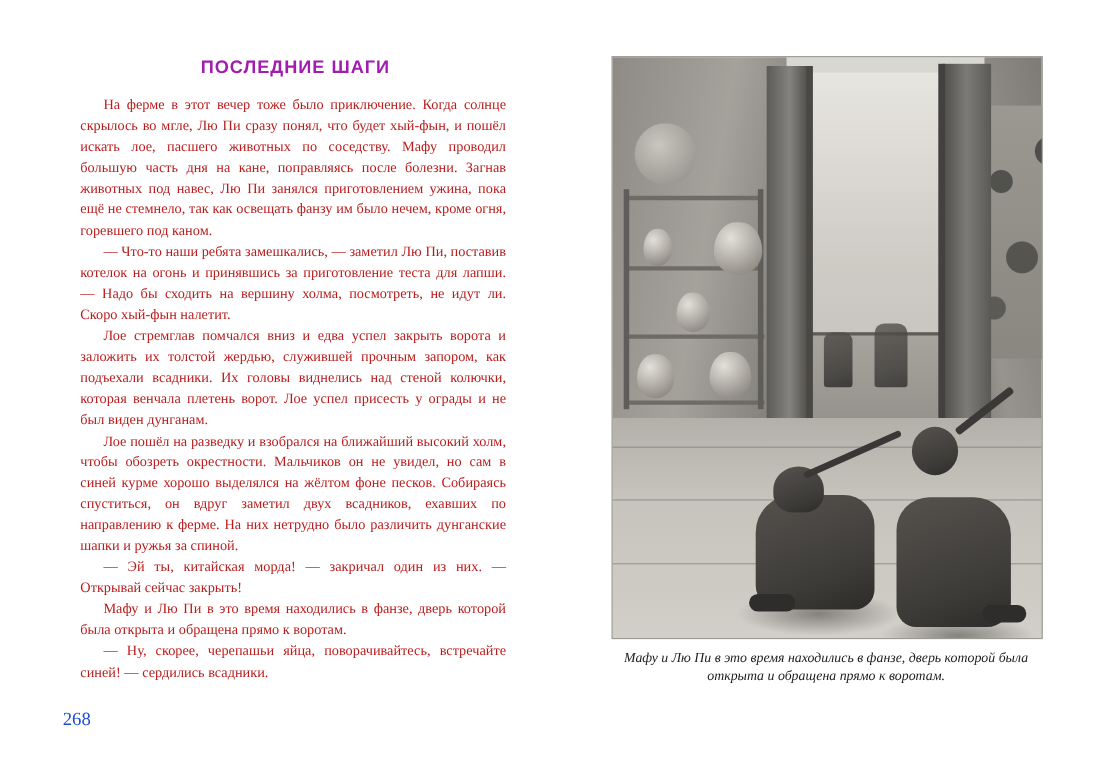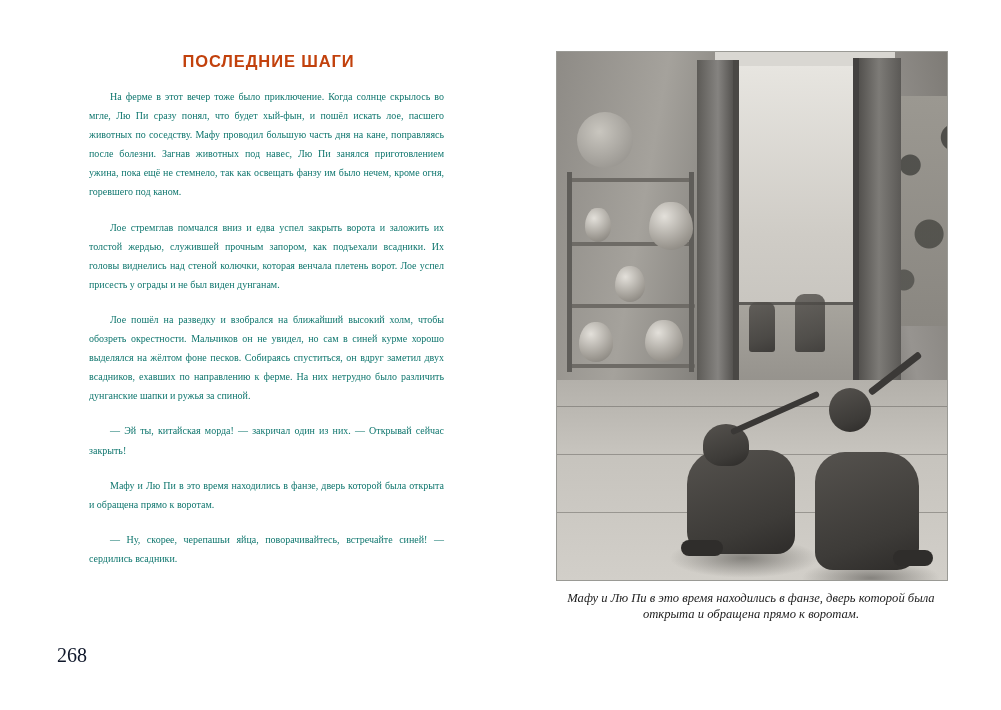--- a/index.html
+++ b/index.html
@@ -22,44 +22,44 @@
     left: 73px;
     top: 52px;
     width: 387px;
   }
   .chapter-title {
     font-family: "Liberation Sans", sans-serif;
     font-weight: bold;
     font-size: 16.5px;
     letter-spacing: 0.9px;
     text-align: center;
-    color: #c2410c;
+    color: #a21caf;
     margin: 0 0 14px 0;
     padding-left: 4px;
   }
   .body-text p {
-    margin: 16px;
-    font-size: 10px;
+    margin: 0;
+    font-size: 13px;
     line-height: 19.1px;
     text-align: justify;
     text-indent: 21px;
-    color: #0f766e;
+    color: #b91c1c;
     hyphens: manual;
   }
   .body-text p.dash-start {
     text-indent: 21px;
   }
 
   
   .page-number {
     position: absolute;
     left: 57px;
     top: 644px;
-    font-size: 20px;
-    color: #0f172a;
+    font-size: 17px;
+    color: #1d4ed8;
     font-family: "Liberation Serif", serif;
   }
 
   
   .illustration-block {
     position: absolute;
     left: 556px;
     top: 51px;
     width: 390px;
   }
@@ -163,20 +163,21 @@
 </style>
 </head>
 <body>
 
 <div class="page">
 
   <div class="text-column">
     <h1 class="chapter-title">ПОСЛЕДНИЕ ШАГИ</h1>
     <div class="body-text">
       <p>На ферме в этот вечер тоже было приключение. Когда солнце скрылось во мгле, Лю Пи сразу понял, что будет хый-фын, и пошёл искать лое, пасшего животных по соседству. Мафу проводил большую часть дня на кане, поправляясь после болезни. Загнав животных под навес, Лю Пи занялся приготовлением ужина, пока ещё не стемнело, так как освещать фанзу им было нечем, кроме огня, горевшего под каном.</p>
+      <p class="dash-start">— Что-то наши ребята замешкались, — заметил Лю Пи, поставив котелок на огонь и принявшись за приготовление теста для лапши. — Надо бы сходить на вершину холма, посмотреть, не идут ли. Скоро хый-фын налетит.</p>
       <p>Лое стремглав помчался вниз и едва успел закрыть ворота и заложить их толстой жердью, служившей прочным запором, как подъехали всадники. Их головы виднелись над стеной колючки, которая венчала плетень ворот. Лое успел присесть у ограды и не был виден дунганам.</p>
       <p>Лое пошёл на разведку и взобрался на ближайший высокий холм, чтобы обозреть окрестности. Мальчиков он не увидел, но сам в синей курме хорошо выделялся на жёлтом фоне песков. Собираясь спуститься, он вдруг заметил двух всадников, ехавших по направлению к ферме. На них нетрудно было различить дунганские шапки и ружья за спиной.</p>
       <p class="dash-start">— Эй ты, китайская морда! — закричал один из них. — Открывай сейчас закрыть!</p>
       <p>Мафу и Лю Пи в это время находились в фанзе, дверь которой была открыта и обращена прямо к воротам.</p>
       <p class="dash-start">— Ну, скорее, черепашьи яйца, поворачивайтесь, встречайте синей! — сердились всадники.</p>
     </div>
   </div>
 
   <div class="page-number">268</div>
 

